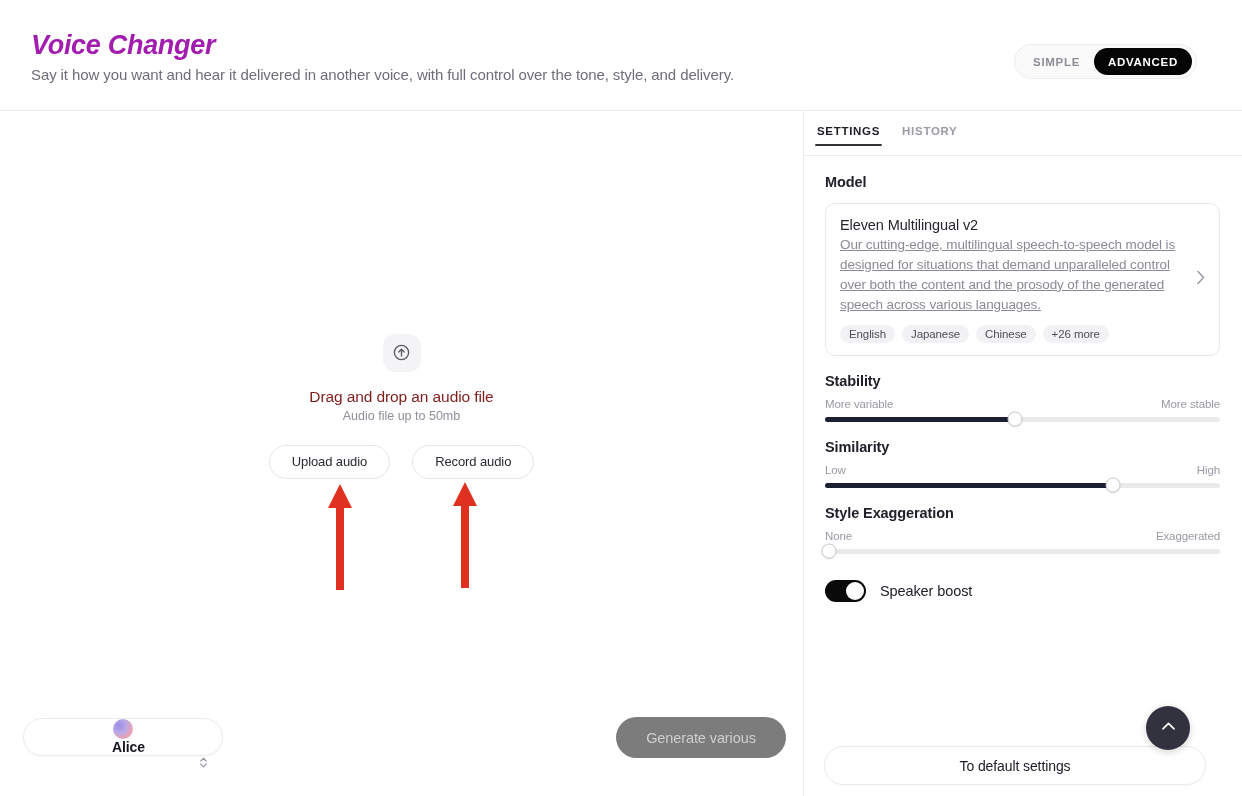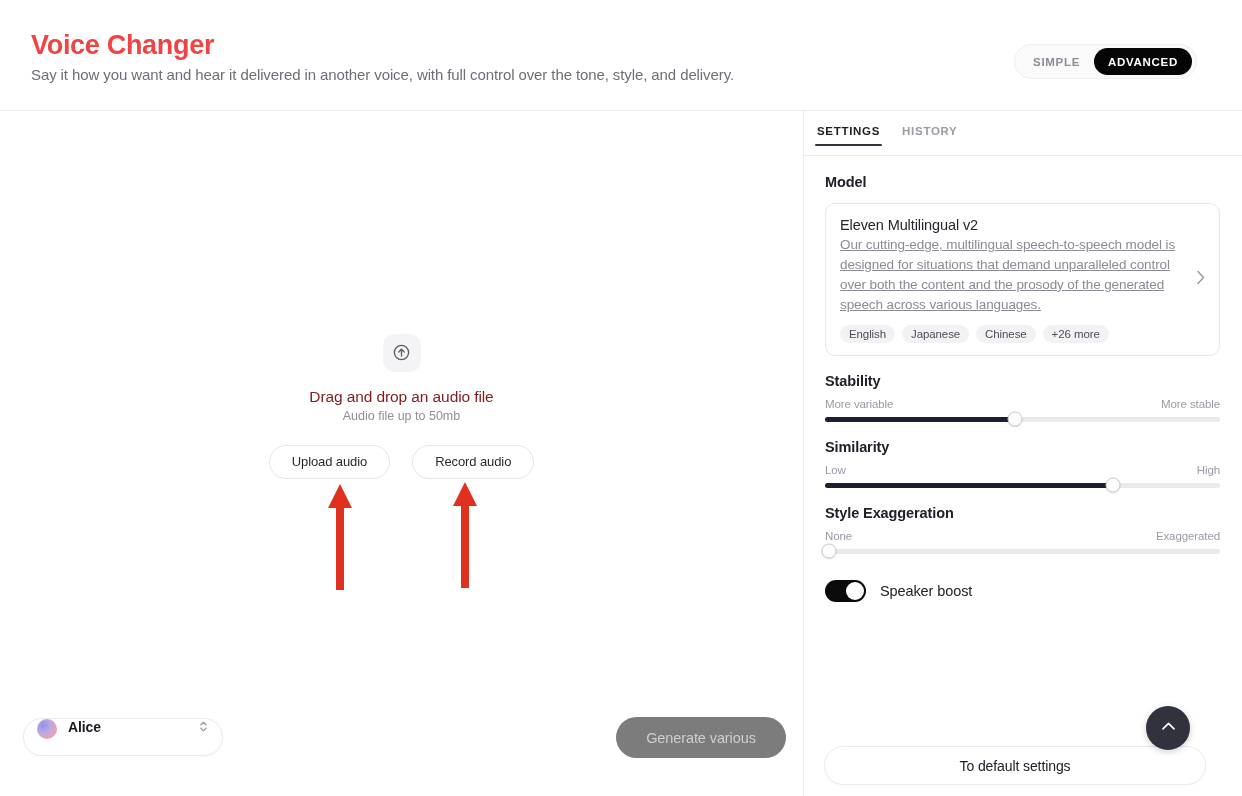--- a/index.html
+++ b/index.html
@@ -9,21 +9,21 @@
     font-family: "Liberation Sans", sans-serif;
     overflow: hidden;
     -webkit-font-smoothing: antialiased;
   }
   .page { position: relative; width: 1242px; height: 796px; background:#fff; }
 
   
   .header { position: absolute; left:0; top:0; width:1242px; height:111px; background:#fff; }
   .header-title {
     position:absolute; left:31px; top:30px;
-    font-size:27px; font-weight:700; color:#ef4444; letter-spacing:-0.3px;
+    font-size:27px; font-weight:700; color:#a21caf; letter-spacing:-0.3px;font-style:italic;
   }
   .header-sub {
     position:absolute; left:31px; top:66px;
     font-size:15px; color:#6e6e78; letter-spacing:-0.1px;
   }
   .header-rule { position:absolute; left:0; top:110px; width:1242px; height:1px; background:#ececee; }
 
   
   .mode-toggle {
     position:absolute; right:45px; top:44px;
@@ -65,22 +65,23 @@
 
   
   .ann-arrow { position:absolute; width:30px; height:110px; }
   .ann-arrow.a1 { left:325px; top:482px; }
   .ann-arrow.a2 { left:450px; top:480px; }
 
   
   .voice-select {
     position:absolute; left:23px; top:718px; width:200px; height:38px;
     border:1px solid #ebebee; border-radius:19px; background:#fff;
-    display:flex; padding:0 13px; cursor:pointer;
+    display:flex; align-items:center; padding:0 13px; cursor:pointer;
     box-shadow:0 1px 2px rgba(0,0,0,0.03);
+    flex-direction:column;
   }
   .voice-avatar {
     width:20px; height:20px; border-radius:50%; flex:0 0 20px;
     background: radial-gradient(circle at 30% 32%, #9b8ce8 0%, #b9a9e6 38%, #f0a0ae 75%, #f6b7b7 100%);
   }
   .voice-name { margin-left:11px; font-size:14px; color:#18181f; font-weight:600; letter-spacing:-0.1px; }
   .voice-chevrons { margin-left:auto; color:#9a9aa4; display:flex; }
 
   .generate-btn {
     position:absolute; left:616px; top:717px; width:170px; height:41px;

